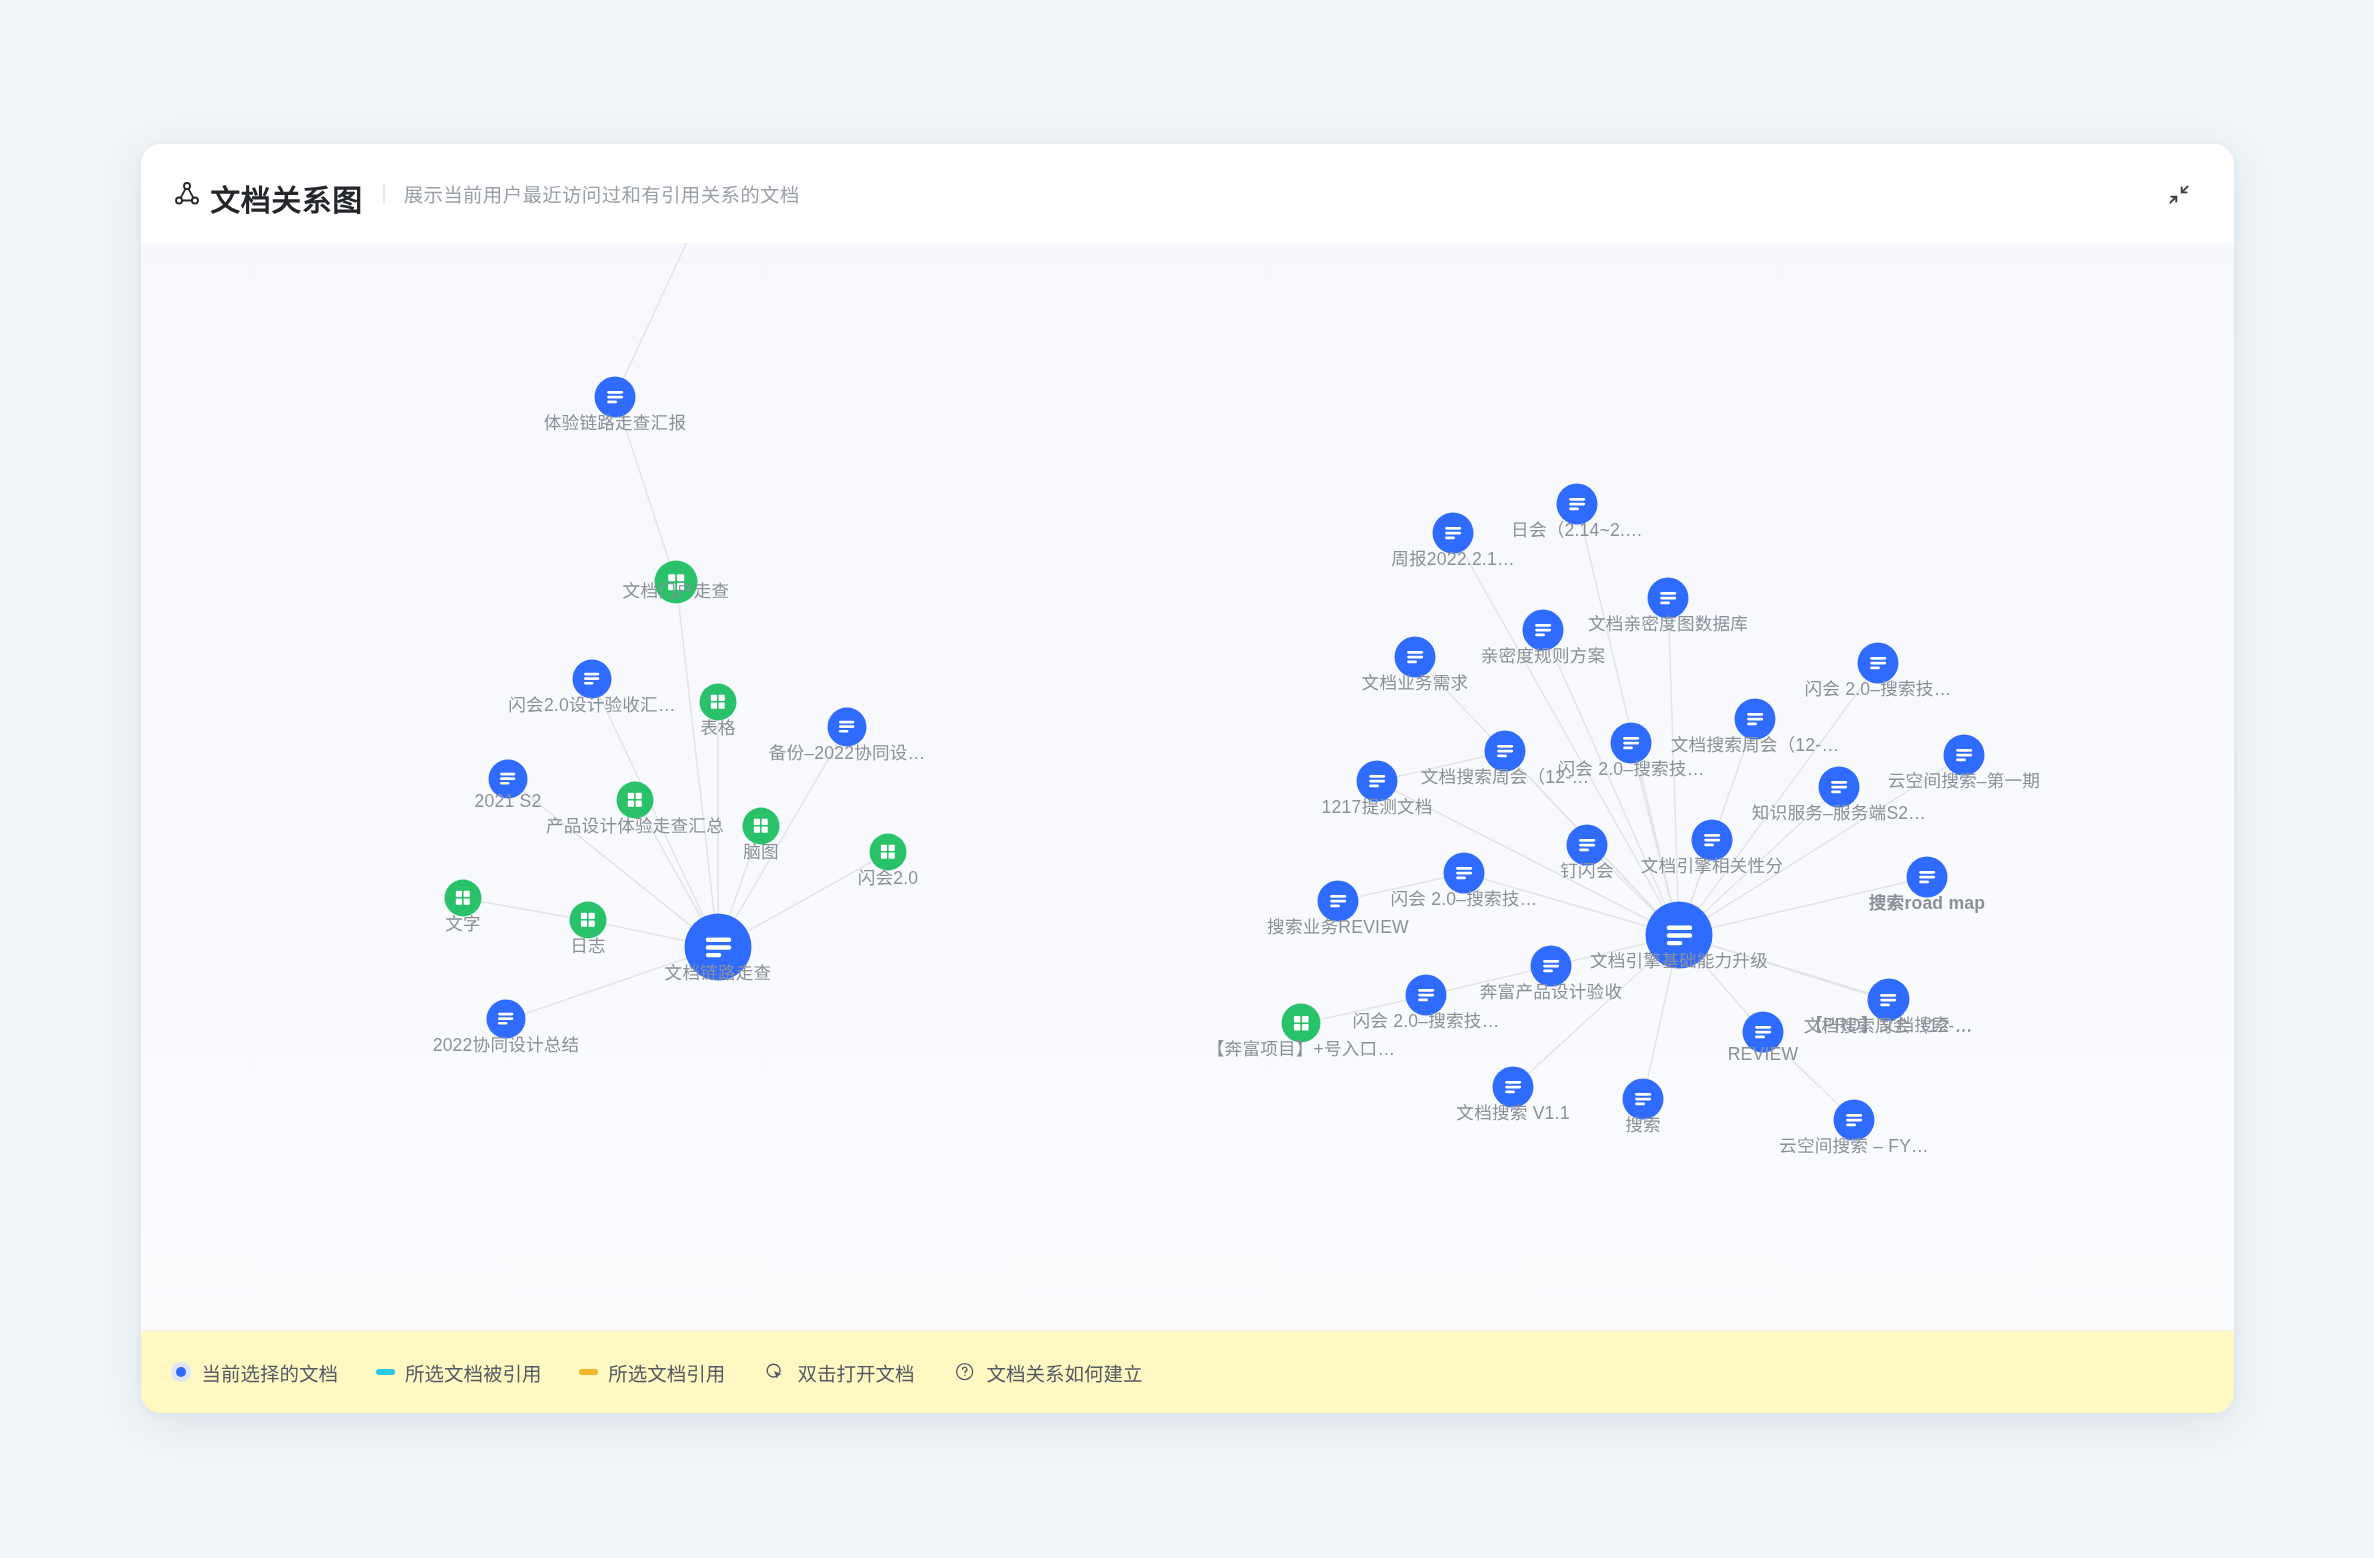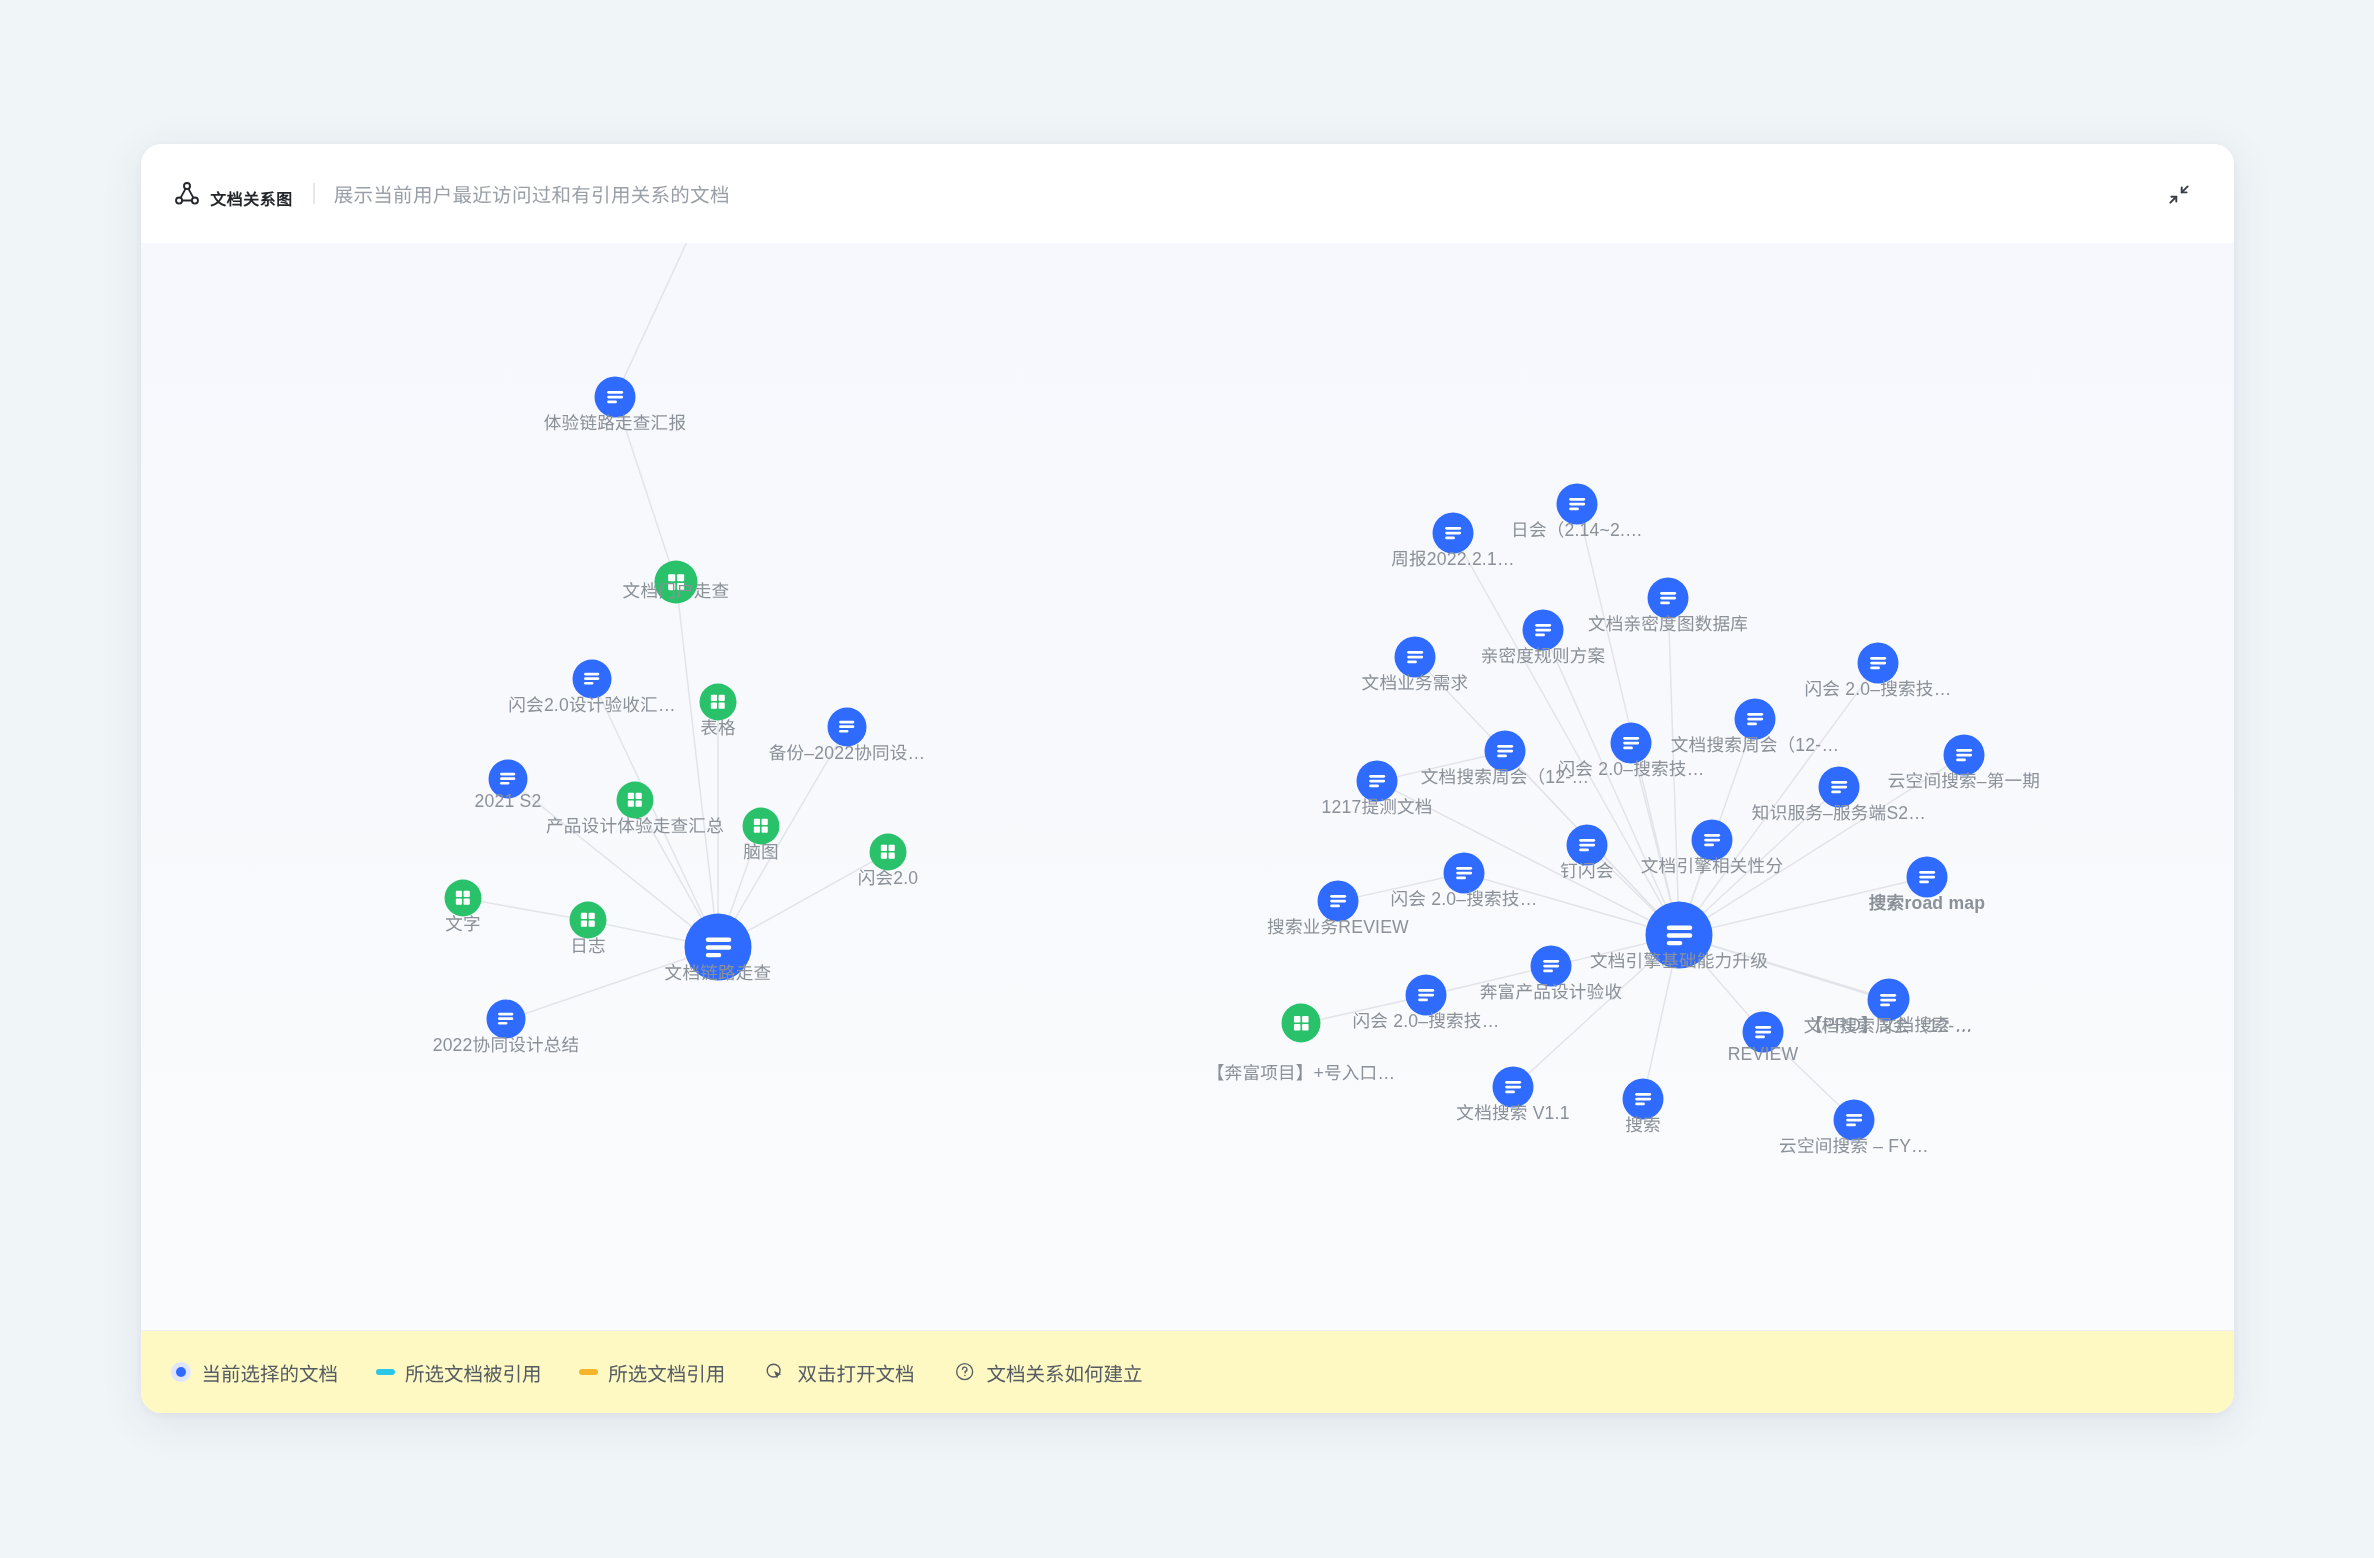--- a/index.html
+++ b/index.html
@@ -38,21 +38,21 @@
     flex: 0 0 99px;
     background: #ffffff;
     display: flex;
     align-items: center;
     padding: 0 35px 0 32px;
     z-index: 5;
   }
   .hdr-left { display: flex; align-items: center; gap: 9.3px; }
   .net-icon { width: 28px; height: 28px; display:block; }
   .hdr-title {
-    font-size: 16px;
+    font-size: 30px;
     font-weight: 700;
     color: #23262b;
     letter-spacing: 0.5px;
     white-space: nowrap;
     margin-top: 8px;
   }
   .hdr-divider {
     width: 1.9px; height: 20.4px;
     background: #e3e6ea;
     margin: 0 18.6px 0 20.4px;
@@ -570,21 +570,21 @@
           </div>
           <div class="node" style="left: 1160px; top: 780px;">
             <div class="node-circle green" style="width: 39px; height: 39px;">
               <svg viewBox="0 0 24 24" width="19.5" height="19.5" fill="#ffffff">
                 <rect x="3" y="3" width="8" height="8" rx="1.2"></rect>
                 <rect x="13" y="3" width="8" height="8" rx="1.2"></rect>
                 <rect x="3" y="13" width="8" height="8" rx="1.2"></rect>
                 <rect x="13" y="13" width="8" height="8" rx="1.2"></rect>
               </svg>
             </div>
-            <div class="node-label" style="top: 31px; margin-top: 24px;">【奔富项目】+号入口…</div>
+            <div class="node-label" style="top: 31px;">【奔富项目】+号入口…</div>
           </div>
           <div class="node" style="left: 1622px; top: 789px;">
             <div class="node-circle blue" style="width: 41px; height: 41px;">
               <svg viewBox="0 0 24 24" width="21.3" height="21.3" fill="#ffffff">
                 <rect x="3" y="5" width="18" height="3.1" rx="1.55"></rect>
                 <rect x="3" y="10.4" width="18" height="3.1" rx="1.55"></rect>
                 <rect x="3" y="15.8" width="11" height="3.1" rx="1.55"></rect>
               </svg>
             </div>
             <div class="node-label" style="top: 32px;">REVIEW</div>

